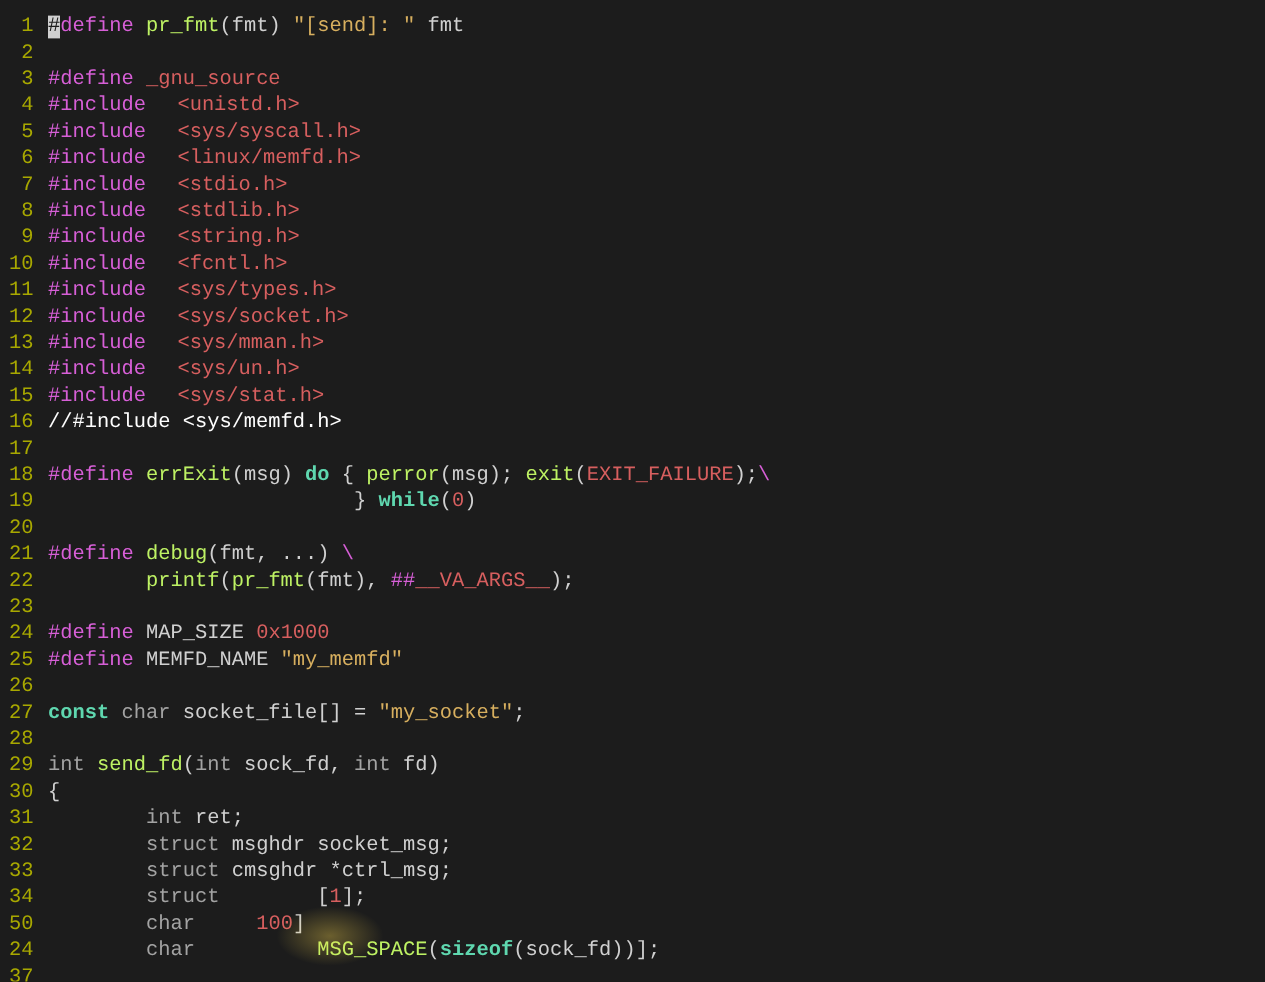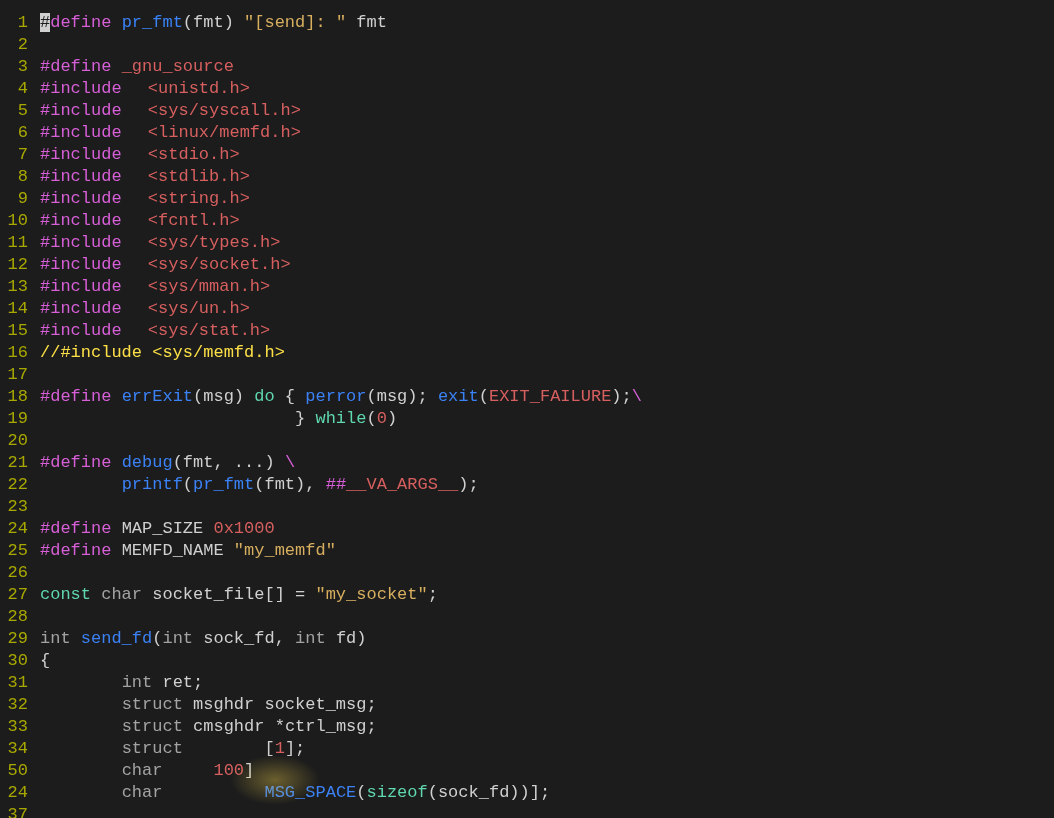--- a/index.html
+++ b/index.html
@@ -29,27 +29,27 @@
     padding-right: 4px;
   }
   .code {
     padding-left: 8px;
     white-space: pre;
   }
   .code div {
     min-height: 22px;
   }
   .preproc   { color: #d75fd7; text-align: right; } 
-  .keyword   { color: #5fd7af; } 
+  .keyword   { color: #5fd7af; font-weight: bold; } 
   .type      { color: #a3a3a3; } 
   .string    { color: #d7af5f; } 
   .header    { color: #d75f5f; margin-left: 16px; } 
   .number    { color: #d75f5f; } 
-  .comment   { color: #fde047; } 
-  .func      { color: #3b82f6; } 
+  .comment   { color: #ffffff; } 
+  .func      { color: #bef264; } 
   .ident     { color: #d0d0d0; }
   .punct     { color: #d0d0d0; }
   .cursor {
     background: #d0d0d0;
     color: #1c1c1c;
   }
   .glow {
     position: relative;
   }
   .glow::before {

